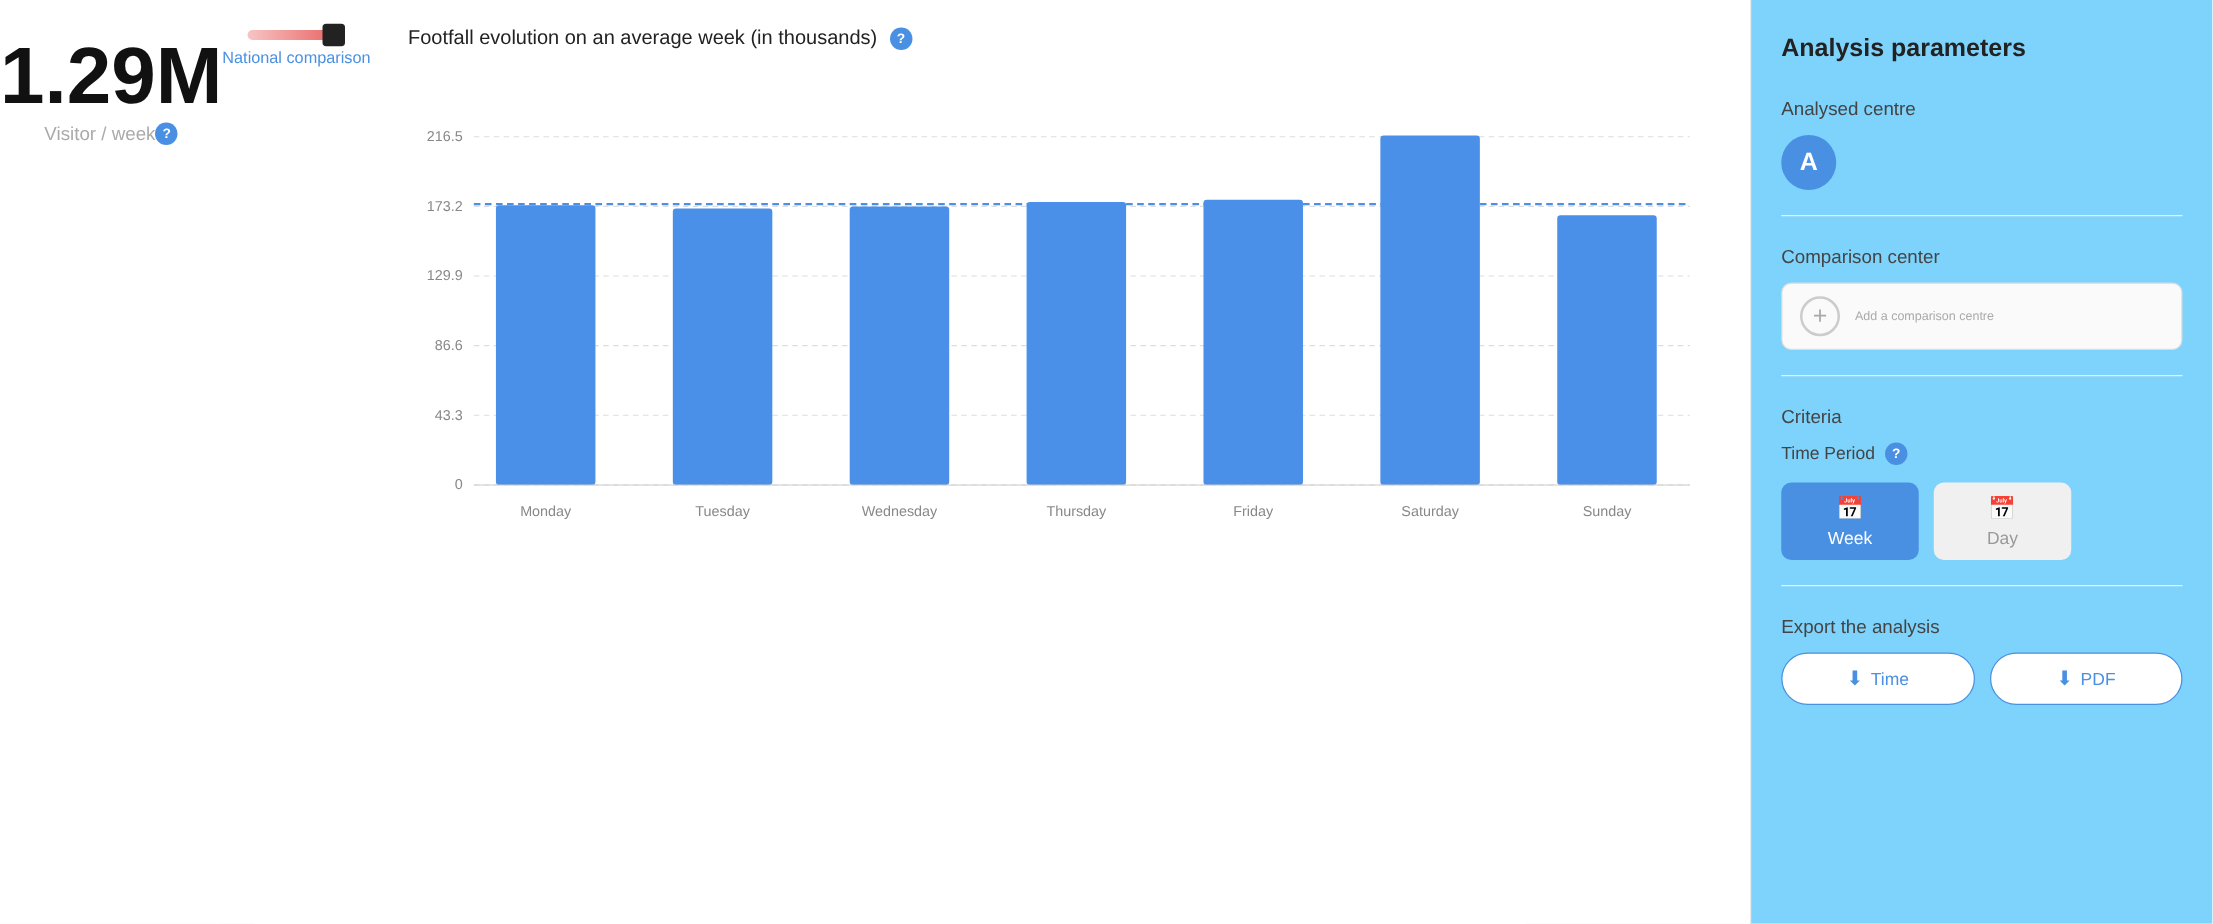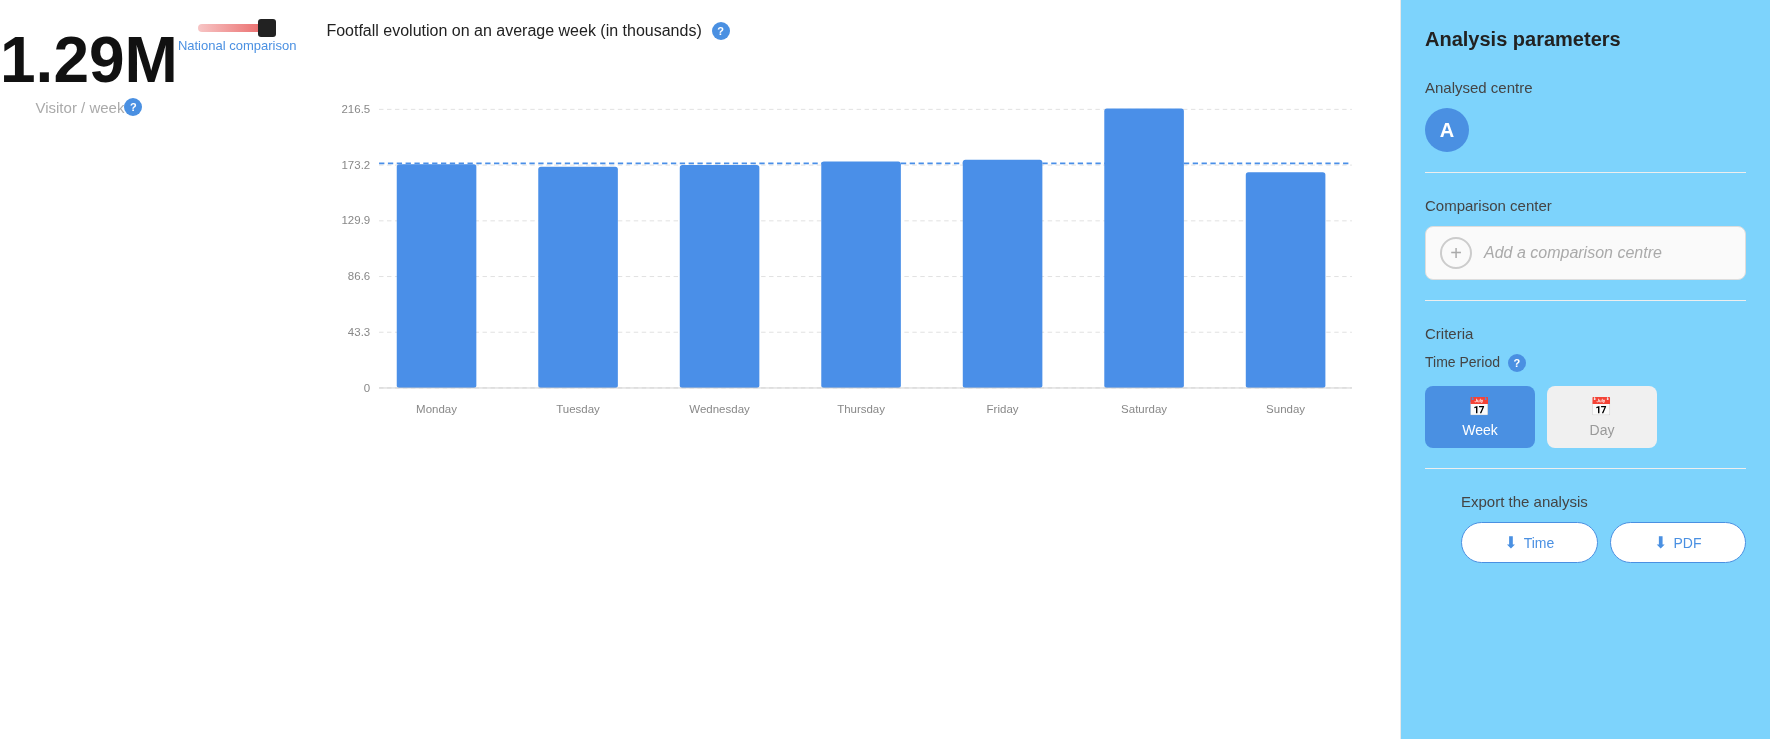--- a/index.html
+++ b/index.html
@@ -177,23 +177,22 @@
       border: 2px solid #ccc;
       border-radius: 50%;
       display: flex;
       align-items: center;
       justify-content: center;
       color: #aaa;
       font-size: 20px;
       line-height: 1;
     }
     .add-comparison-text {
-      font-size: 16px;
+      font-size: 10px;
       color: #aaa;
-      font-style: italic;
     }
     .time-period-row {
       display: flex;
       align-items: flex-start;
       gap: 8px;
       margin-bottom: 14px;
     }
     .time-period-label {
       font-size: 14px;
       color: #444;
@@ -251,21 +250,20 @@
     .export-btn-icon {
       font-size: 16px;
     }
 
     .sidebar-block {
       border-bottom: 1px solid #eee;
       padding-bottom: 20px;
     }
     .sidebar-block:last-child {
       border-bottom: none;
-      margin-left: 36px;
     }
   </style>
 </head>
 <body>
 
 <div class="main-content">
 
   <div class="hero-section">
     <div class="hero-number">1.29M</div>
     <div class="hero-sub">

